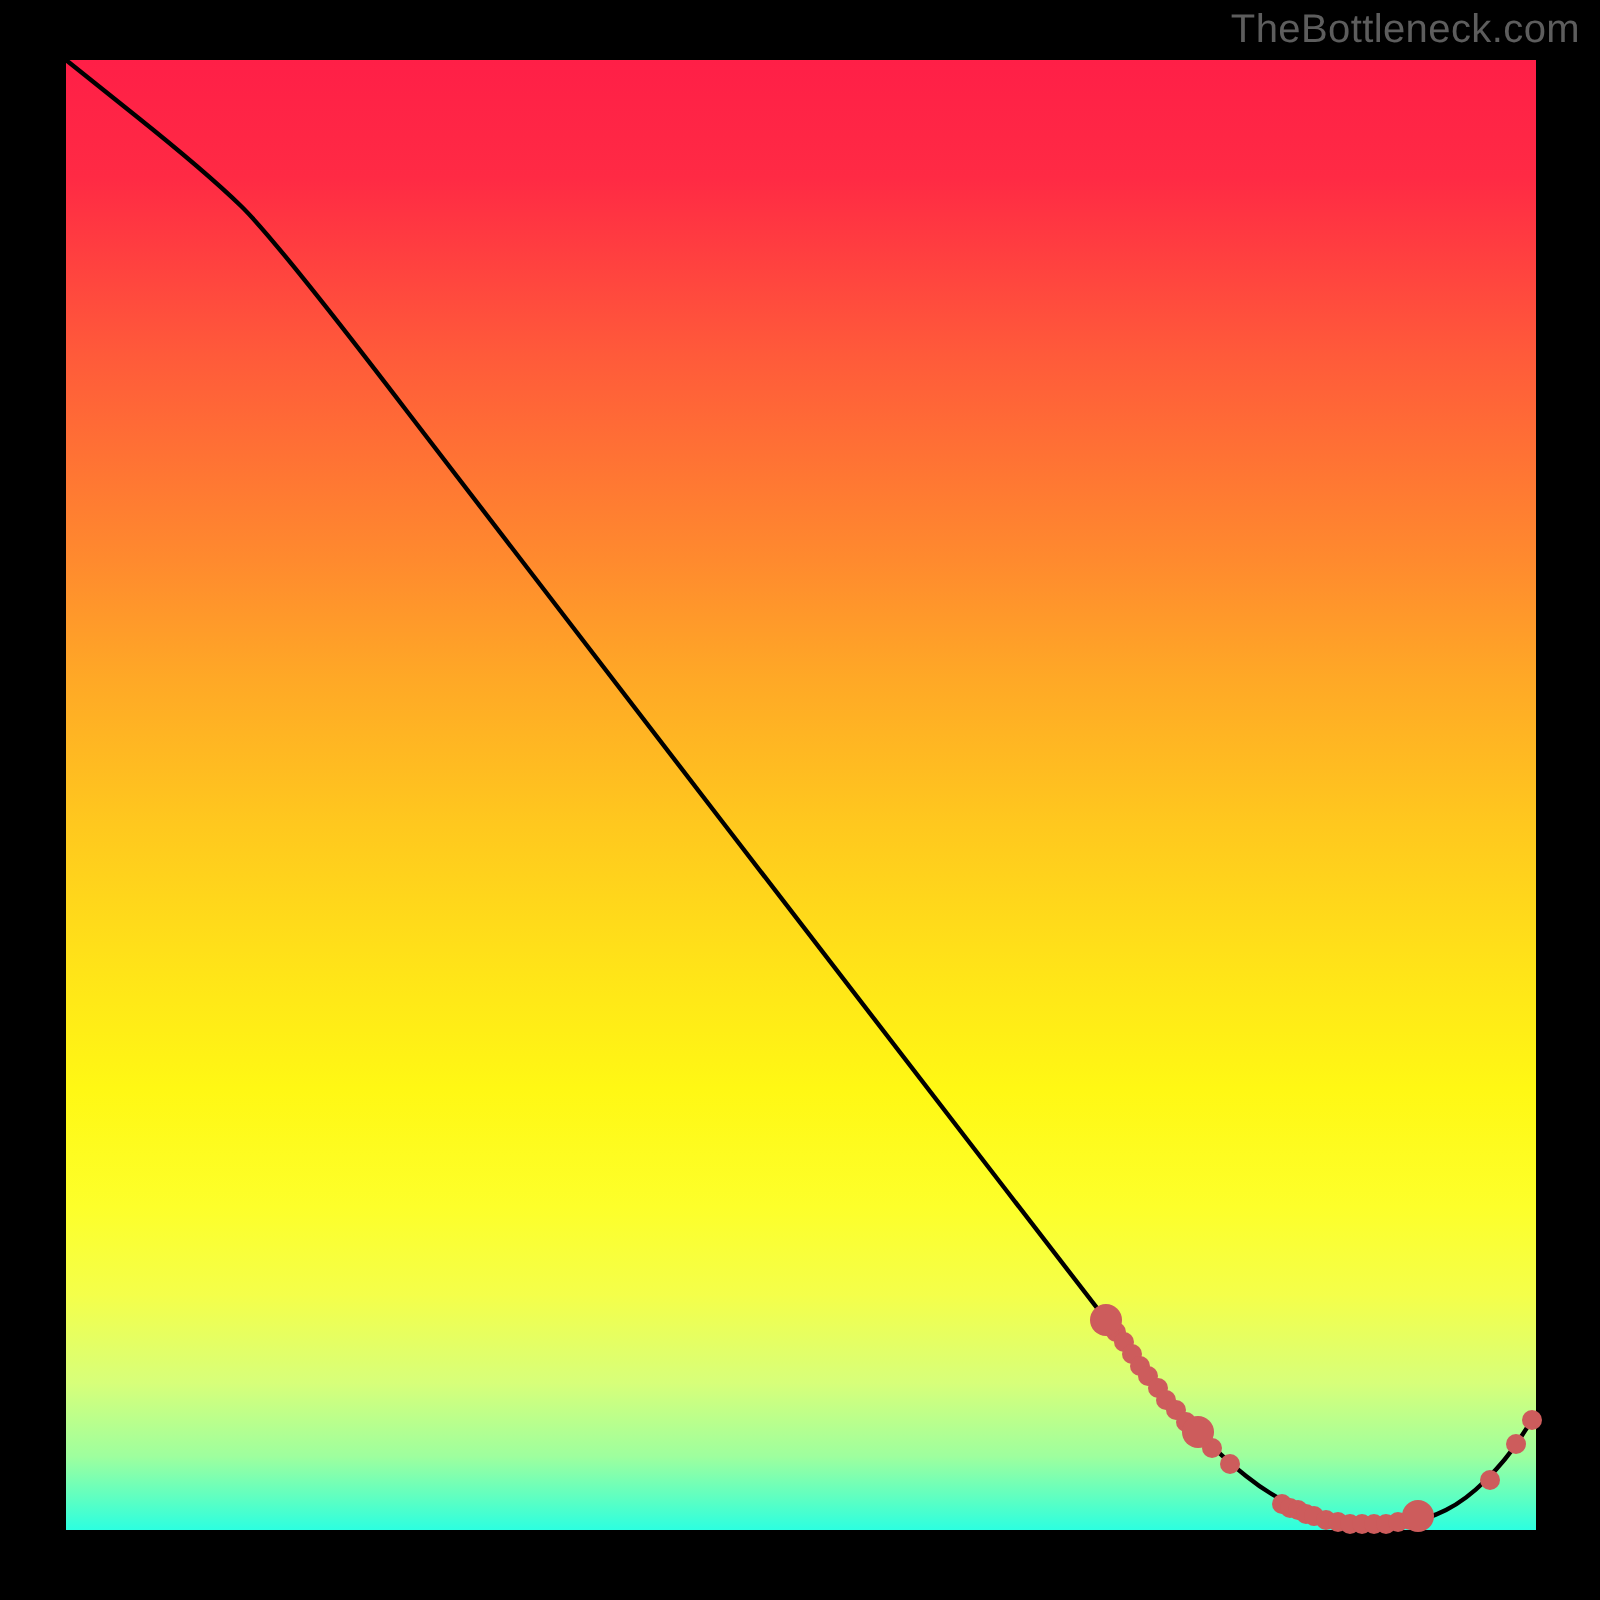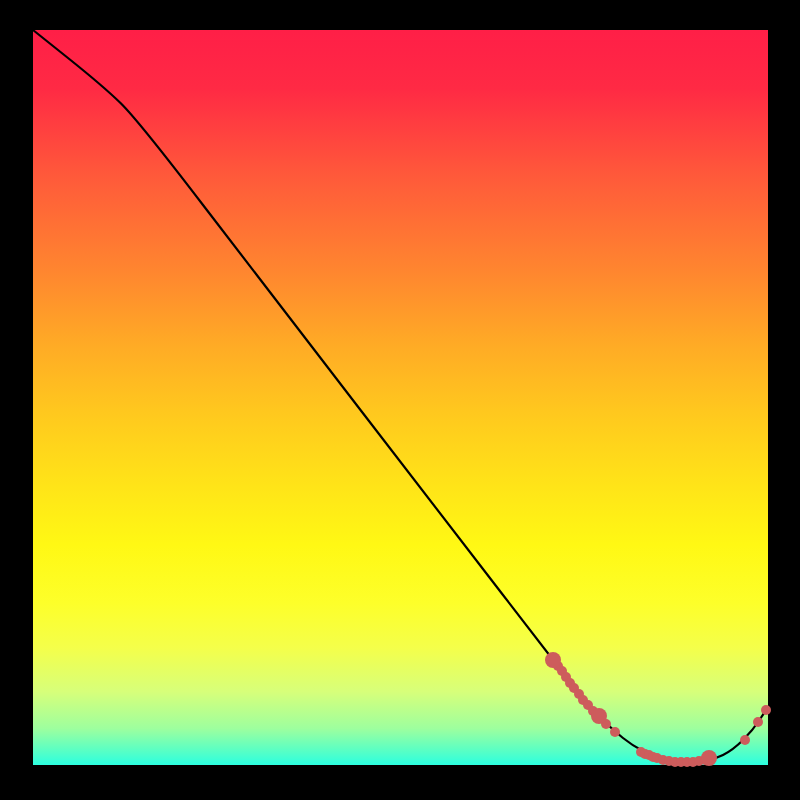--- a/index.html
+++ b/index.html
@@ -67,20 +67,21 @@
   }
   .dot {
     fill: #cd5c5c;
     stroke: none;
   }
 </style>
 </head>
 <body>
 
 <div class="wrapper">
+  <div class="watermark">TheBottleneck.com</div>
   <div class="plot-area">
     <svg class="curve" viewBox="0 0 735 735">
       <path id="main-curve" class="curve-path" d="M 0 0 Q 0 0 35 28 Q 70 56 87.5 73 Q 105 90 170 175 Q 235 260 327.5 380 Q 420 500 470 565 Q 520 630 532.5 646 Q 545 662 555 673.5 Q 565 685 572.5 692.5 Q 580 700 590 708 Q 600 716 610 721 Q 620 726 630 729 Q 640 732 650 732.5 Q 660 733 670 731.5 Q 680 730 690 725 Q 700 720 710 710 Q 720 700 726.5 690 L 733 680"></path>
       <g id="markers">
           <circle cx="520" cy="630" r="5" class="dot"></circle>
           <circle cx="525" cy="636" r="5" class="dot"></circle>
           <circle cx="529" cy="641" r="5" class="dot"></circle>
           <circle cx="533" cy="647" r="5" class="dot"></circle>
           <circle cx="537" cy="653" r="5" class="dot"></circle>
           <circle cx="541" cy="658" r="5" class="dot"></circle>

